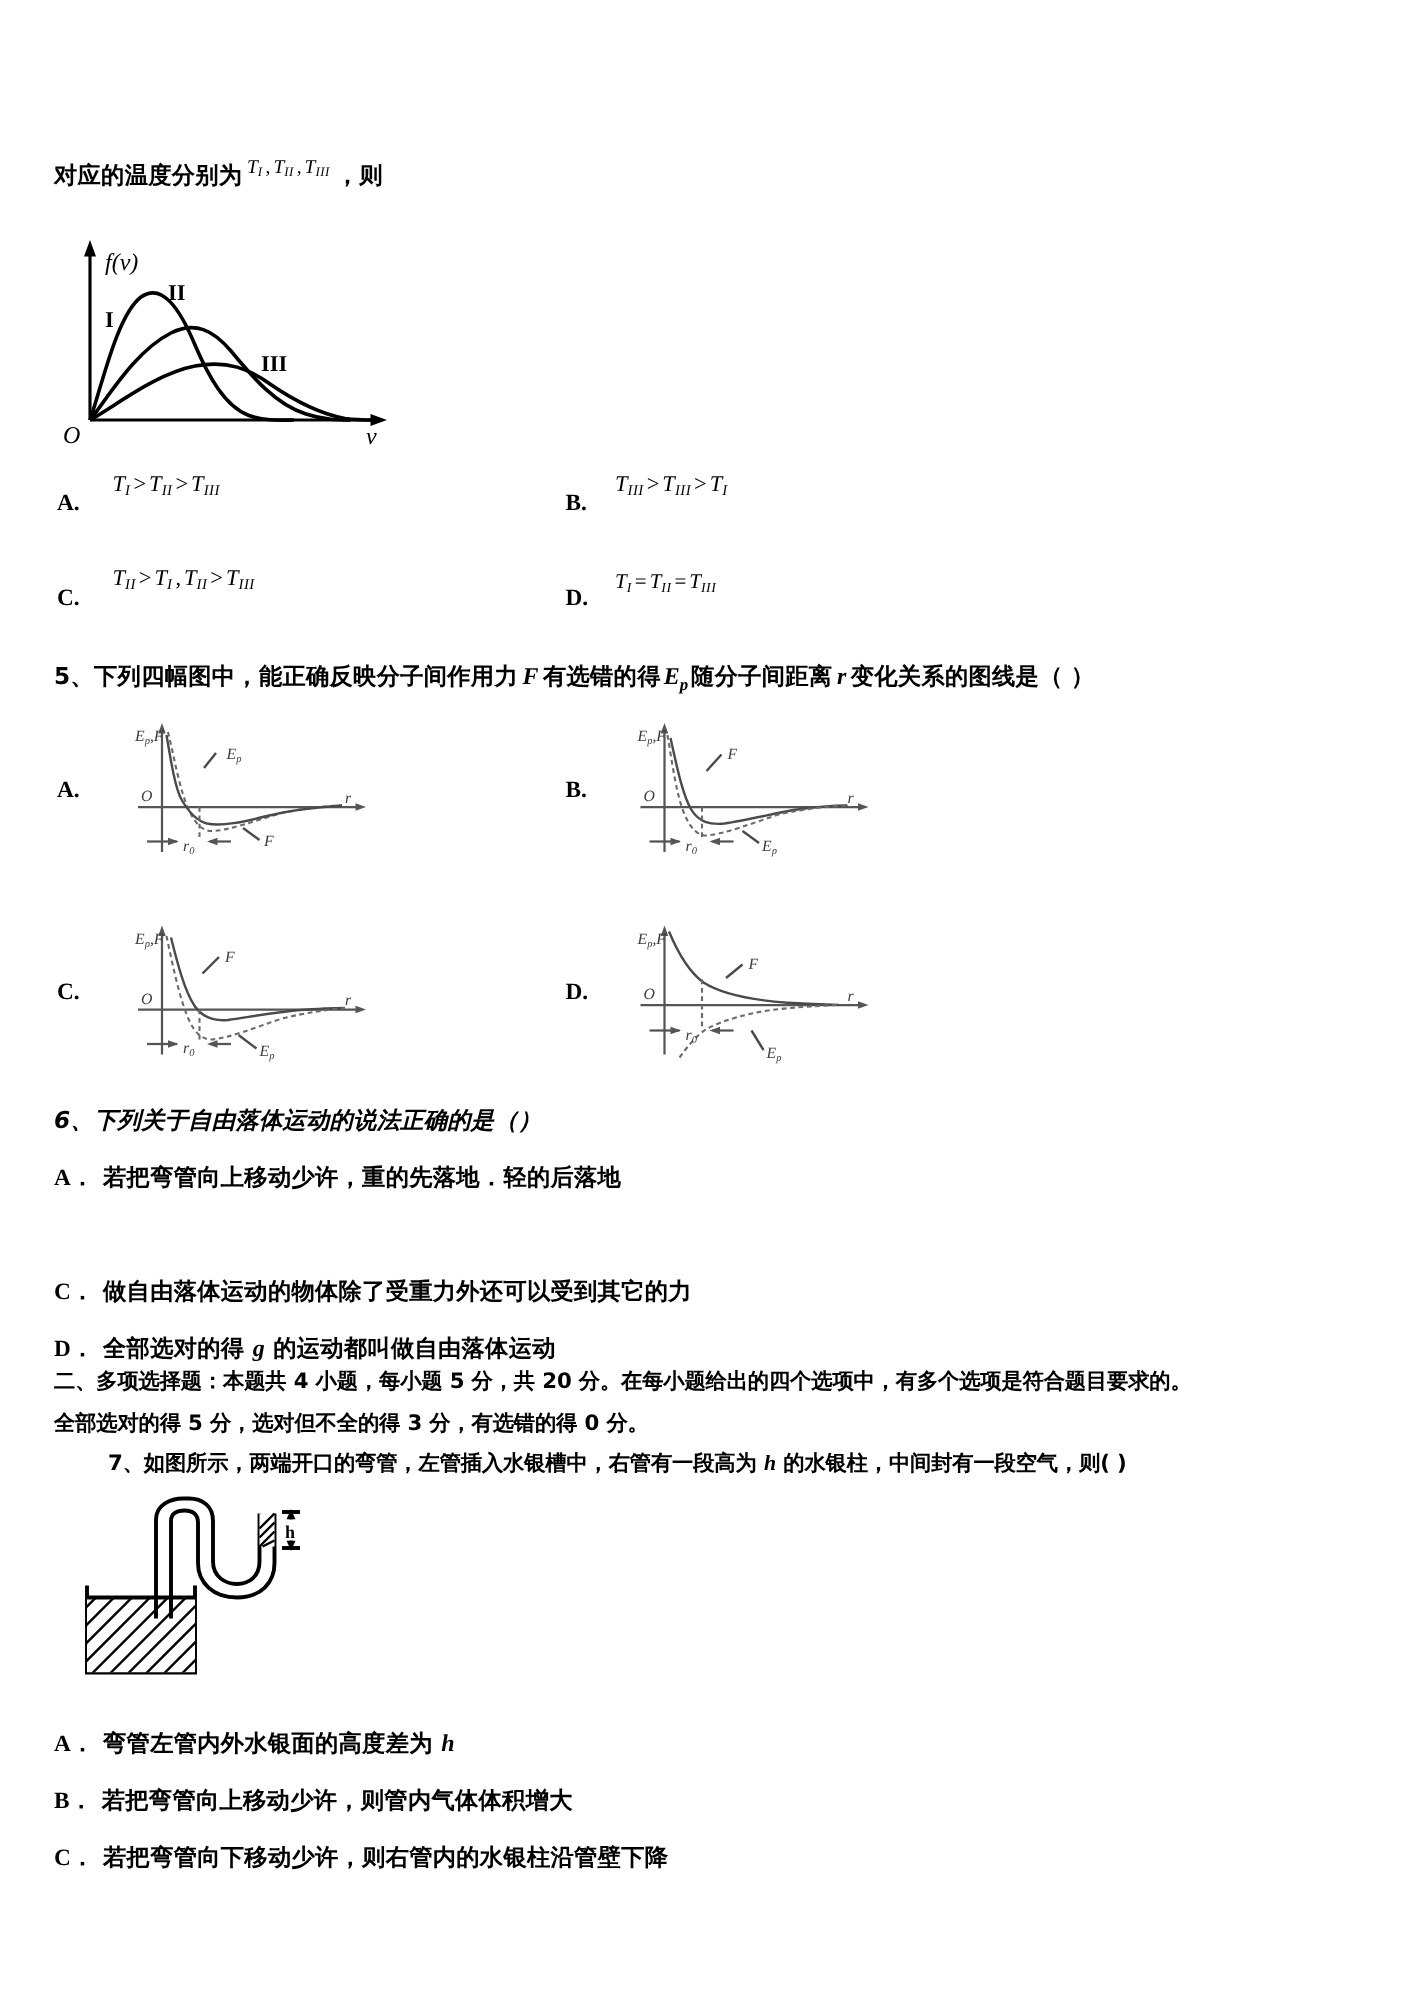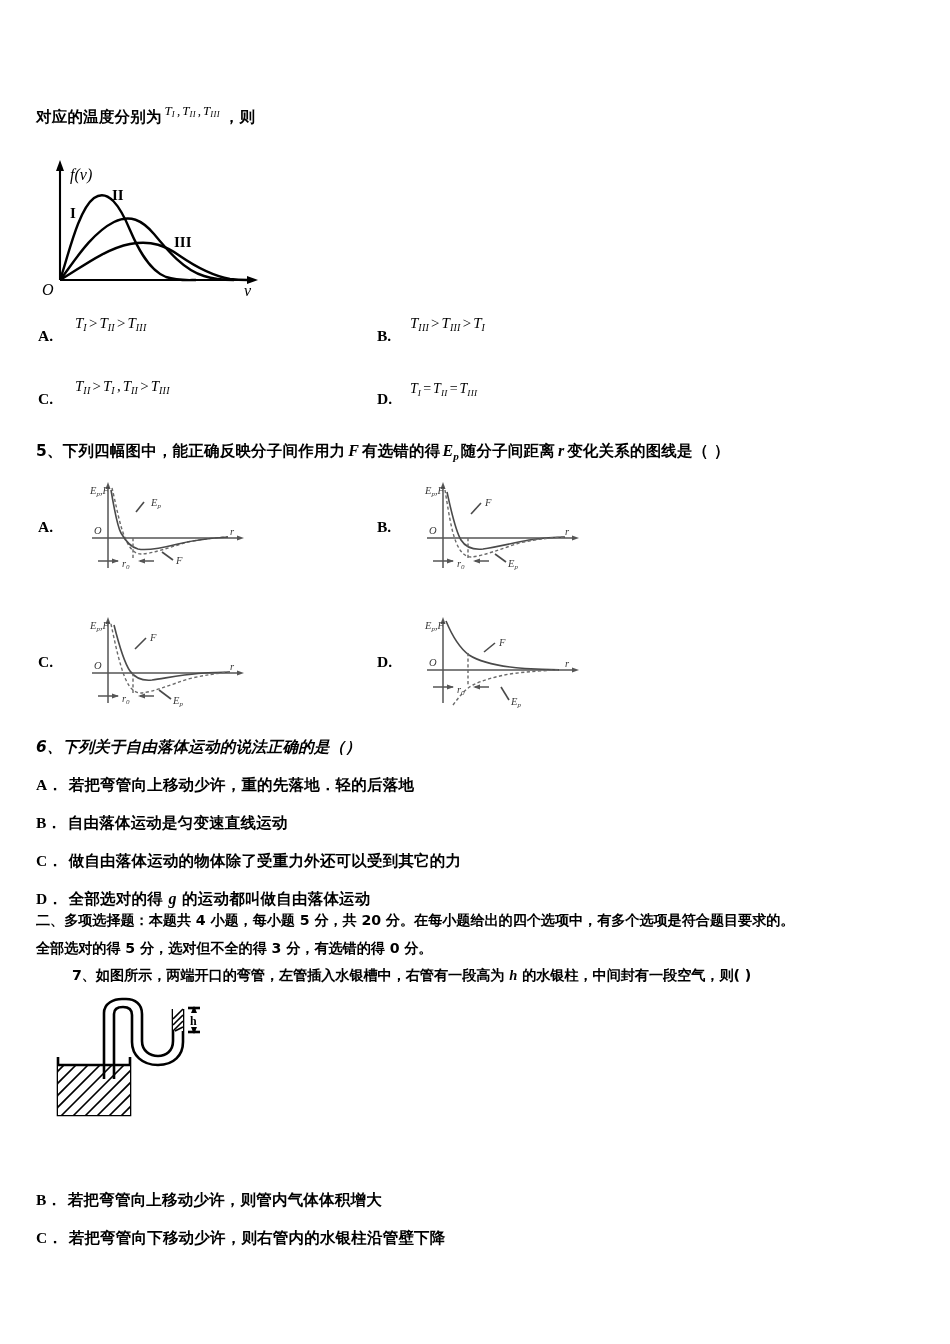--- a/index.html
+++ b/index.html
@@ -280,23 +280,20 @@
       <text class="sm-label" x="98" y="92">E<tspan class="sm-label-sub" dy="2">p</tspan></text>
       <line class="sm-solid" x1="82" y1="30" x2="71" y2="39" stroke-width="1.1"></line>
       <line class="sm-solid" x1="96" y1="87" x2="88" y2="74" stroke-width="1.1"></line>
     </svg>
   </div>
 
   <div class="abs cn" style="left:36px; top:737px;font-style:italic;">6、下列关于自由落体运动的说法正确的是（）</div>
 
   <div class="abs" style="left:36px; top:775px;">
     <span class="opt-letter">A．</span><span class="cn" style="padding-left:6px;">若把弯管向上移动少许，重的先落地．轻的后落地</span>
-  </div>
-  <div class="abs" style="left:36px; top:813px;">
-    <span class="opt-letter">B．</span><span class="cn" style="padding-left:6px;">自由落体运动是匀变速直线运动</span>
   </div>
   <div class="abs" style="left:36px; top:851px;">
     <span class="opt-letter">C．</span><span class="cn" style="padding-left:6px;">做自由落体运动的物体除了受重力外还可以受到其它的力</span>
   </div>
   <div class="abs" style="left:36px; top:889px;">
     <span class="opt-letter">D．</span><span class="cn" style="padding-left:6px;">全部选对的得 </span><span class="italic-inline">g</span><span class="cn"> 的运动都叫做自由落体运动</span>
   </div>
 
   <div class="abs cn-narrow" style="left:36px; top:911px;">二、多项选择题：本题共 4 小题，每小题 5 分，共 20 分。在每小题给出的四个选项中，有多个选项是符合题目要求的。</div>
   <div class="abs cn-narrow" style="left:36px; top:939px;">全部选对的得 5 分，选对但不全的得 3 分，有选错的得 0 分。</div>
@@ -350,20 +347,23 @@
         <polygon points="152,9 149,16 155,16" fill="#000"></polygon>
         <polygon points="152,37 149,30 155,30" fill="#000"></polygon>
         <line class="tube" x1="146" y1="11" x2="158" y2="11" stroke-width="1.6"></line>
         <line class="tube" x1="146" y1="35" x2="158" y2="35" stroke-width="1.6"></line>
         <rect x="146" y="16" width="13" height="14" fill="#ffffff"></rect>
         <text class="h-label" x="148" y="28">h</text>
       </g>
     </svg>
   </div>
 
+  <div class="abs" style="left:36px; top:1152px;">
+    <span class="opt-letter">A．</span><span class="cn" style="padding-left:6px;">弯管左管内外水银面的高度差为 </span><span class="italic-inline">h</span>
+  </div>
   <div class="abs" style="left:36px; top:1190px;">
     <span class="opt-letter">B．</span><span class="cn" style="padding-left:6px;">若把弯管向上移动少许，则管内气体体积增大</span>
   </div>
   <div class="abs" style="left:36px; top:1228px;">
     <span class="opt-letter">C．</span><span class="cn" style="padding-left:6px;">若把弯管向下移动少许，则右管内的水银柱沿管壁下降</span>
   </div>
 
 </div>
 
 </body></html>

